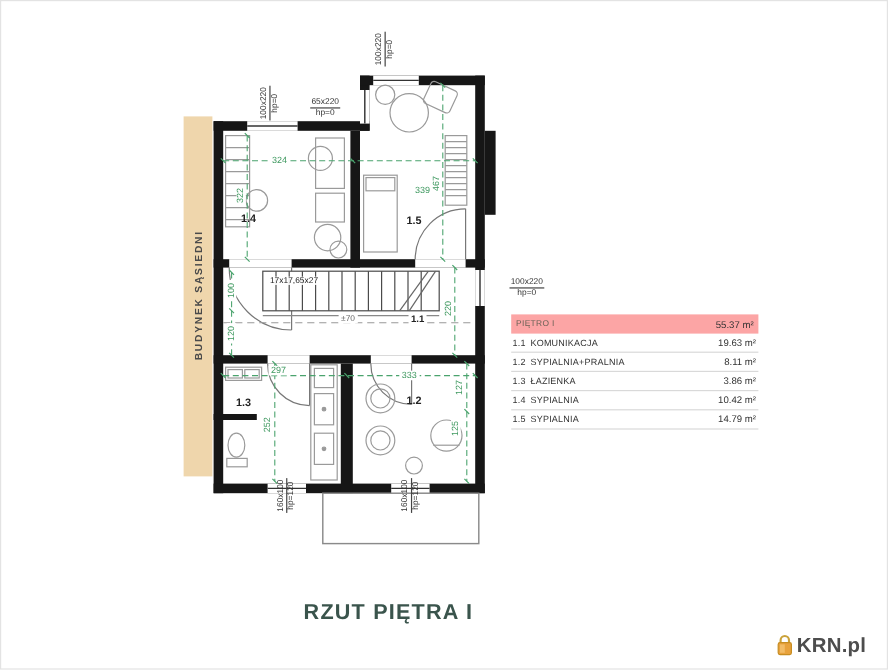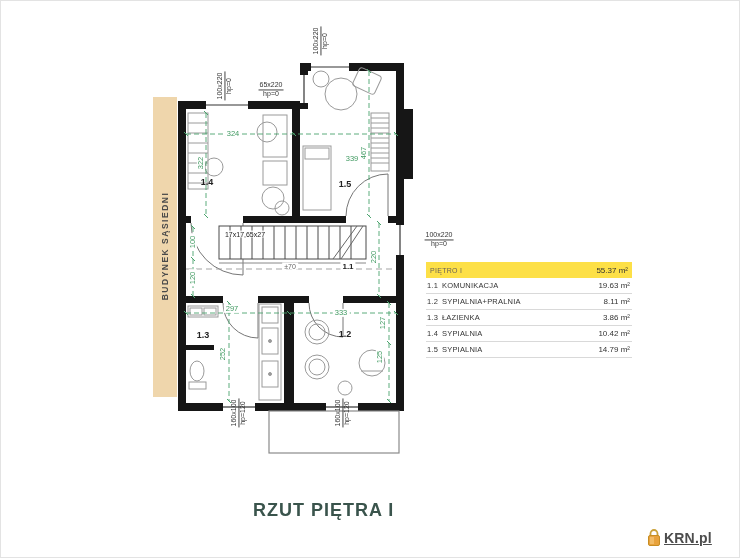--- a/index.html
+++ b/index.html
@@ -34,40 +34,40 @@
     font-size:7px;color:#666;background:#fff;padding:0 2px;white-space:nowrap;
   }
   .neighbor{
     position:absolute;left:164px;top:245px;
     transform:translate(-50%,-50%) rotate(-90deg);
     font-size:8.5px;font-weight:bold;letter-spacing:1.5px;color:#4a4a4a;white-space:nowrap;
   }
   
   .legend{position:absolute;left:425px;top:261px;width:206px;}
   .legend-header{
-    background:#fde047;height:16px;display:flex;align-items:center;
+    background:#fca5a5;height:16px;display:flex;align-items:center;
     justify-content:space-between;padding:0 4px;box-sizing:border-box;
   }
   .legend-header .hl{font-size:7px;color:#6b6257;letter-spacing:.3px;}
   .legend-header .ha{font-size:8px;color:#333;}
   .legend-row{
     height:16px;display:flex;align-items:center;justify-content:space-between;
     border-bottom:1px solid #d9d9d9;padding:0 2px 0 1px;box-sizing:border-box;
   }
   .legend-row .left{display:flex;align-items:center;font-size:7.5px;color:#333;letter-spacing:.2px;}
   .legend-row .no{width:15px;display:inline-block;}
   .legend-row .area{font-size:8px;color:#333;}
   
   .plan-title{
     position:absolute;left:252px;top:499px;
     font-size:18px;font-weight:600;letter-spacing:1px;color:#3a544c;white-space:nowrap;
   }
   
   .krn{position:absolute;left:645px;top:527px;display:flex;align-items:center;}
-  .krn-text{font-size:14px;font-weight:bold;color:#4d4d4d;letter-spacing:.2px;line-height:1;text-decoration:underline;}
+  .krn-text{font-size:17px;font-weight:bold;color:#4d4d4d;letter-spacing:.2px;line-height:1;}
 </style>
 </head>
 <body>
 
 <svg width="740" height="558" viewBox="0 0 740 558">
 
   <rect x="152" y="96" width="24" height="300" fill="#efd6ac"></rect>
 
   <g fill="#161616">
     <rect x="177" y="100" width="8" height="310"></rect>

